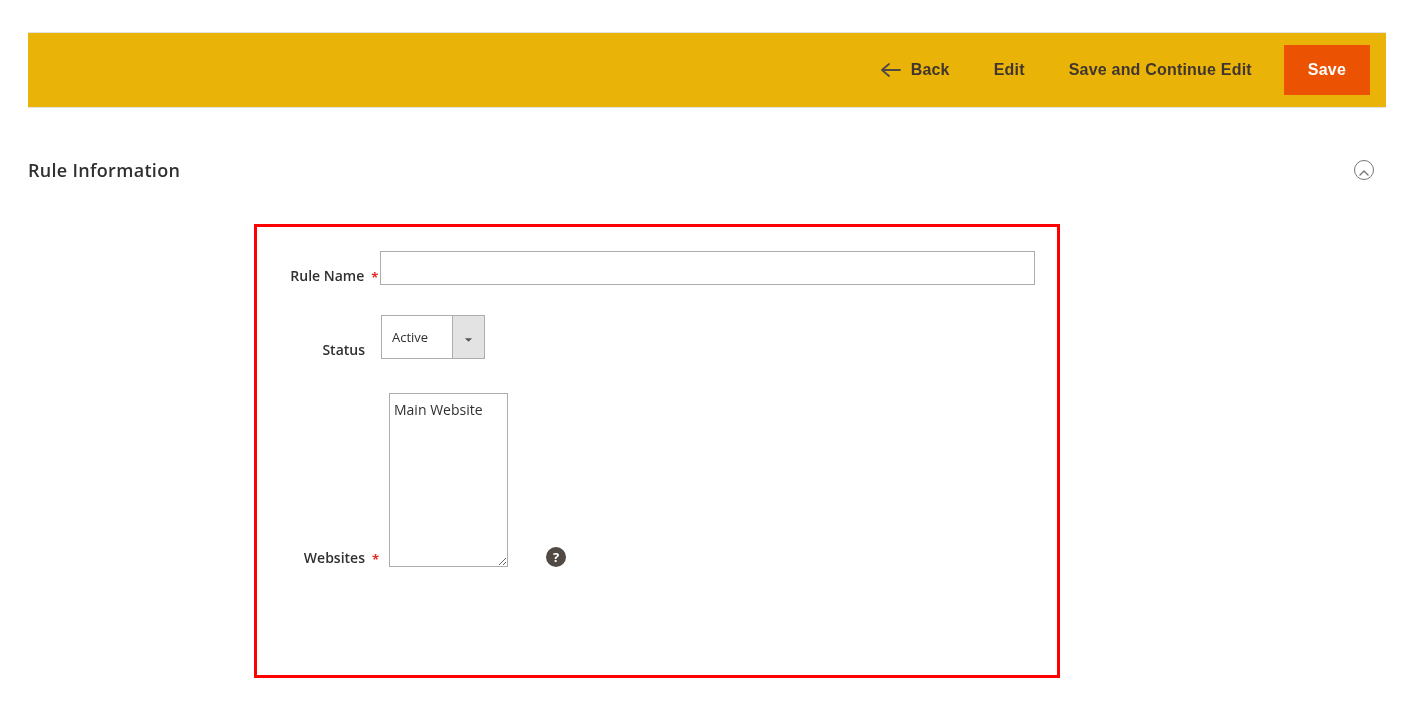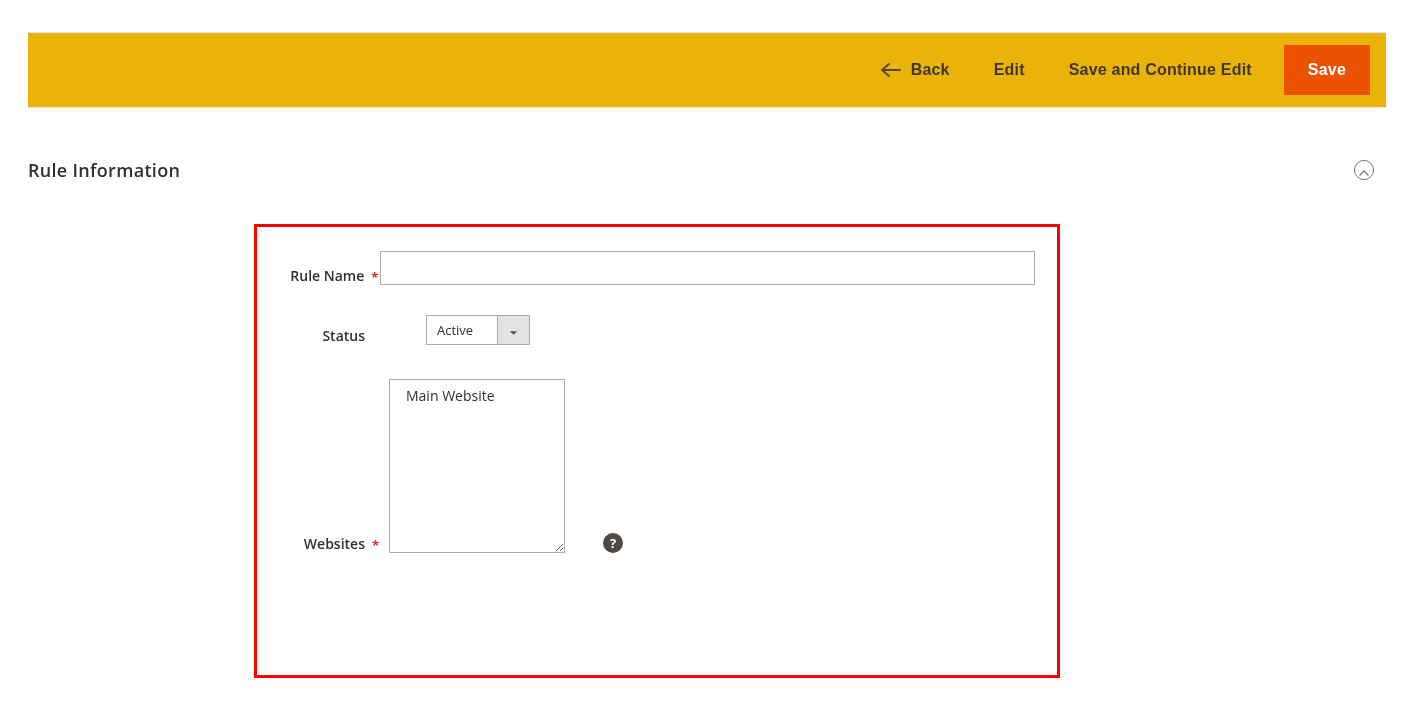--- a/index.html
+++ b/index.html
@@ -125,46 +125,45 @@
       height: 84px;
       border: 1px solid #adadad;
       padding: 6px 10px;
       font-size: 14px;
       font-family: inherit;
       resize: both;
     }
     .select-wrap {
       display: inline-flex;
       border: 1px solid #adadad;
-      height: 30px;
+      height: 44px;
       overflow: hidden;
-      margin-left: 45px;
     }
     .select-value {
       min-width: 70px;
       padding: 0 10px;
       font-size: 13px;
       display: flex;
       align-items: center;
       background: #ffffff;
     }
     .select-toggle {
       width: 32px;
       background: #e3e3e3;
       border-left: 1px solid #adadad;
       display: flex;
       align-items: center;
       justify-content: center;
       cursor: pointer;
     }
     .multiselect {
-      width: 176px;
+      width: 119px;
       height: 174px;
       border: 1px solid #adadad;
-      padding: 6px 16px;
+      padding: 6px 4px;
       font-size: 14px;
       resize: both;
       overflow: auto;
       font-family: inherit;
     }
     .help-icon {
       width: 20px;
       height: 20px;
       background: #514943;
       border-radius: 50%;

